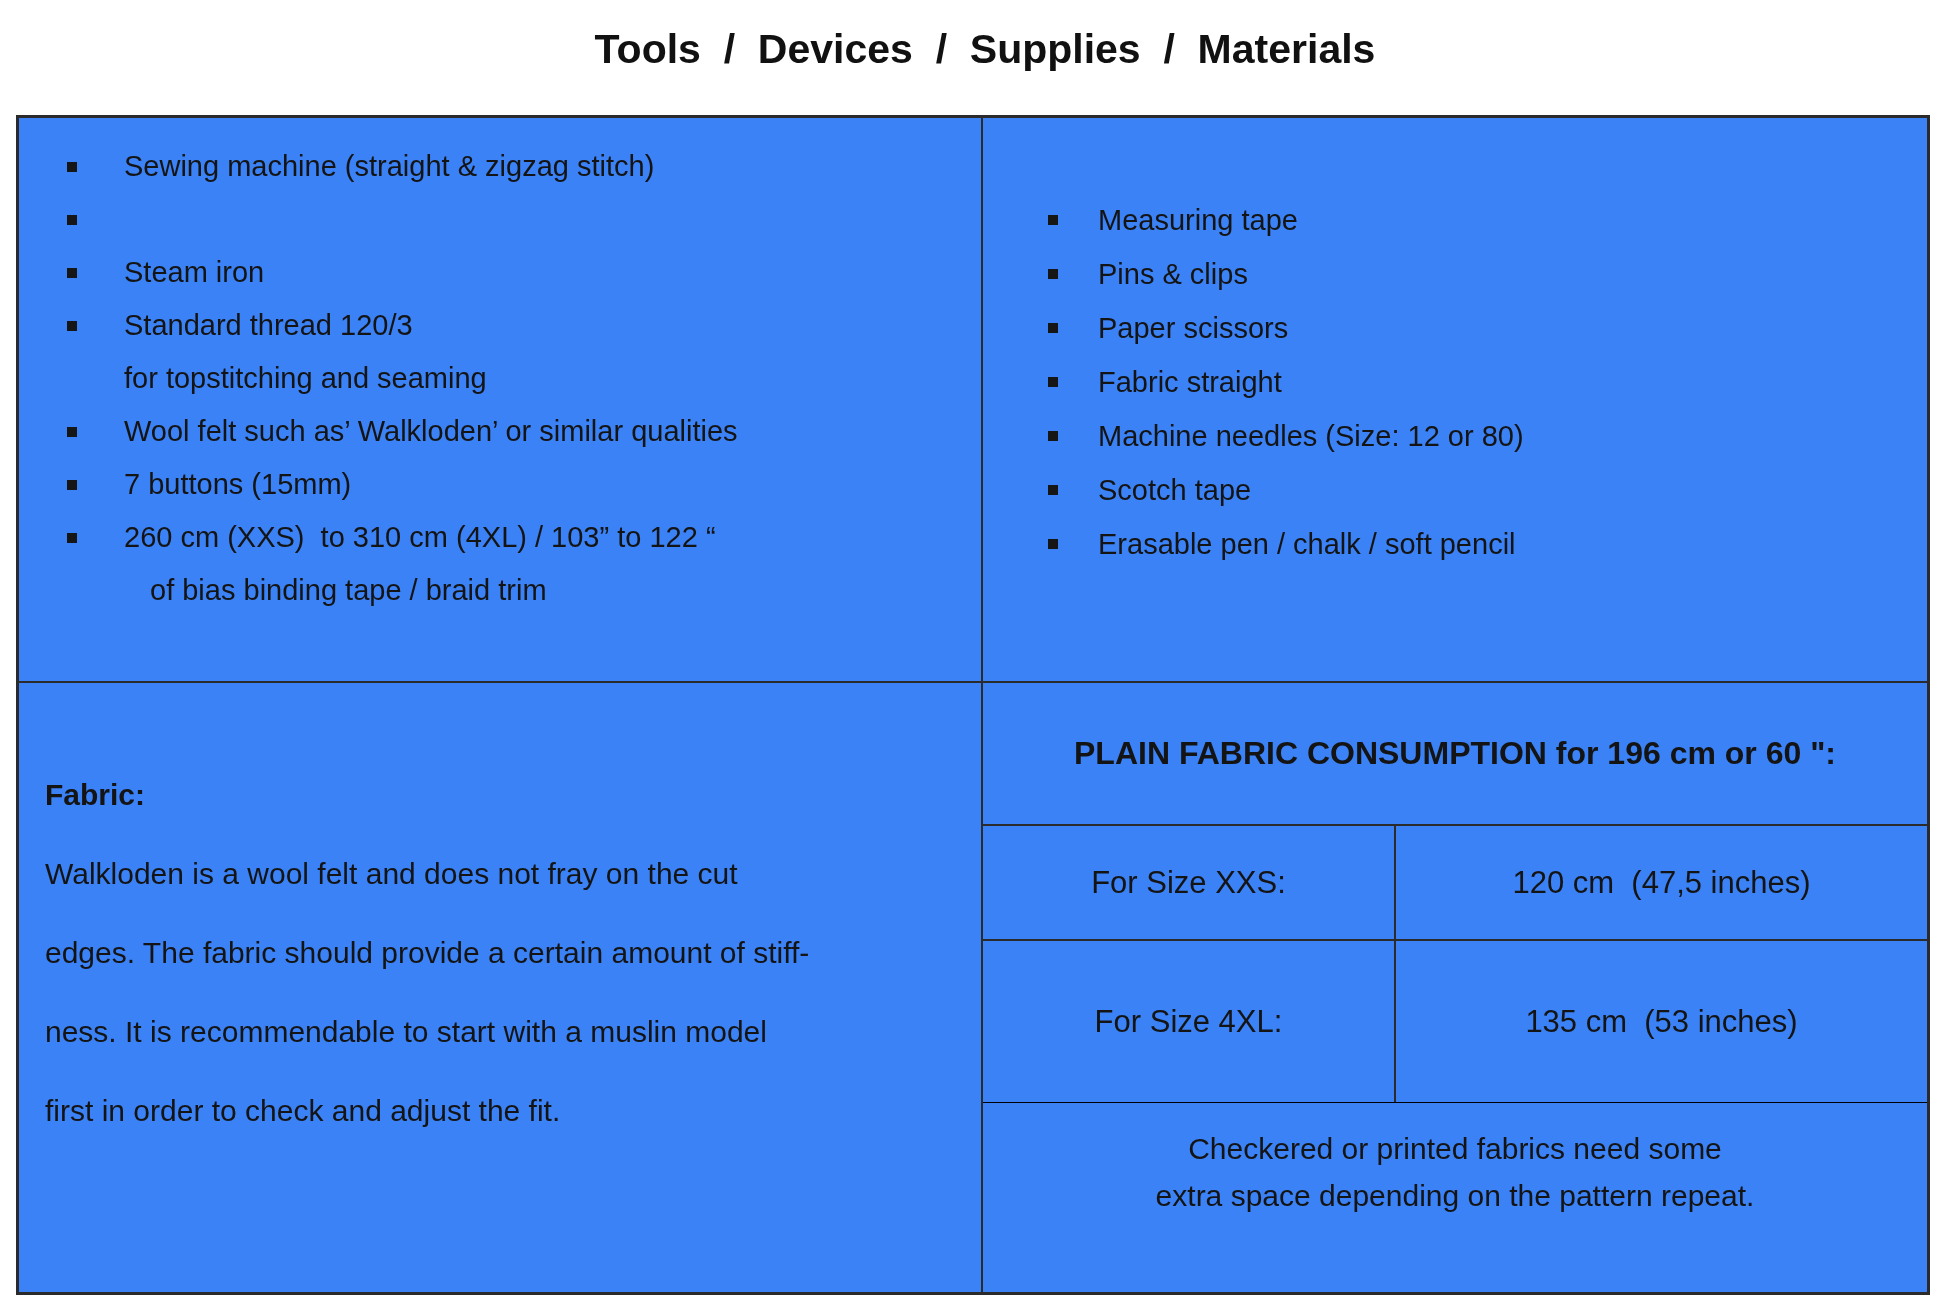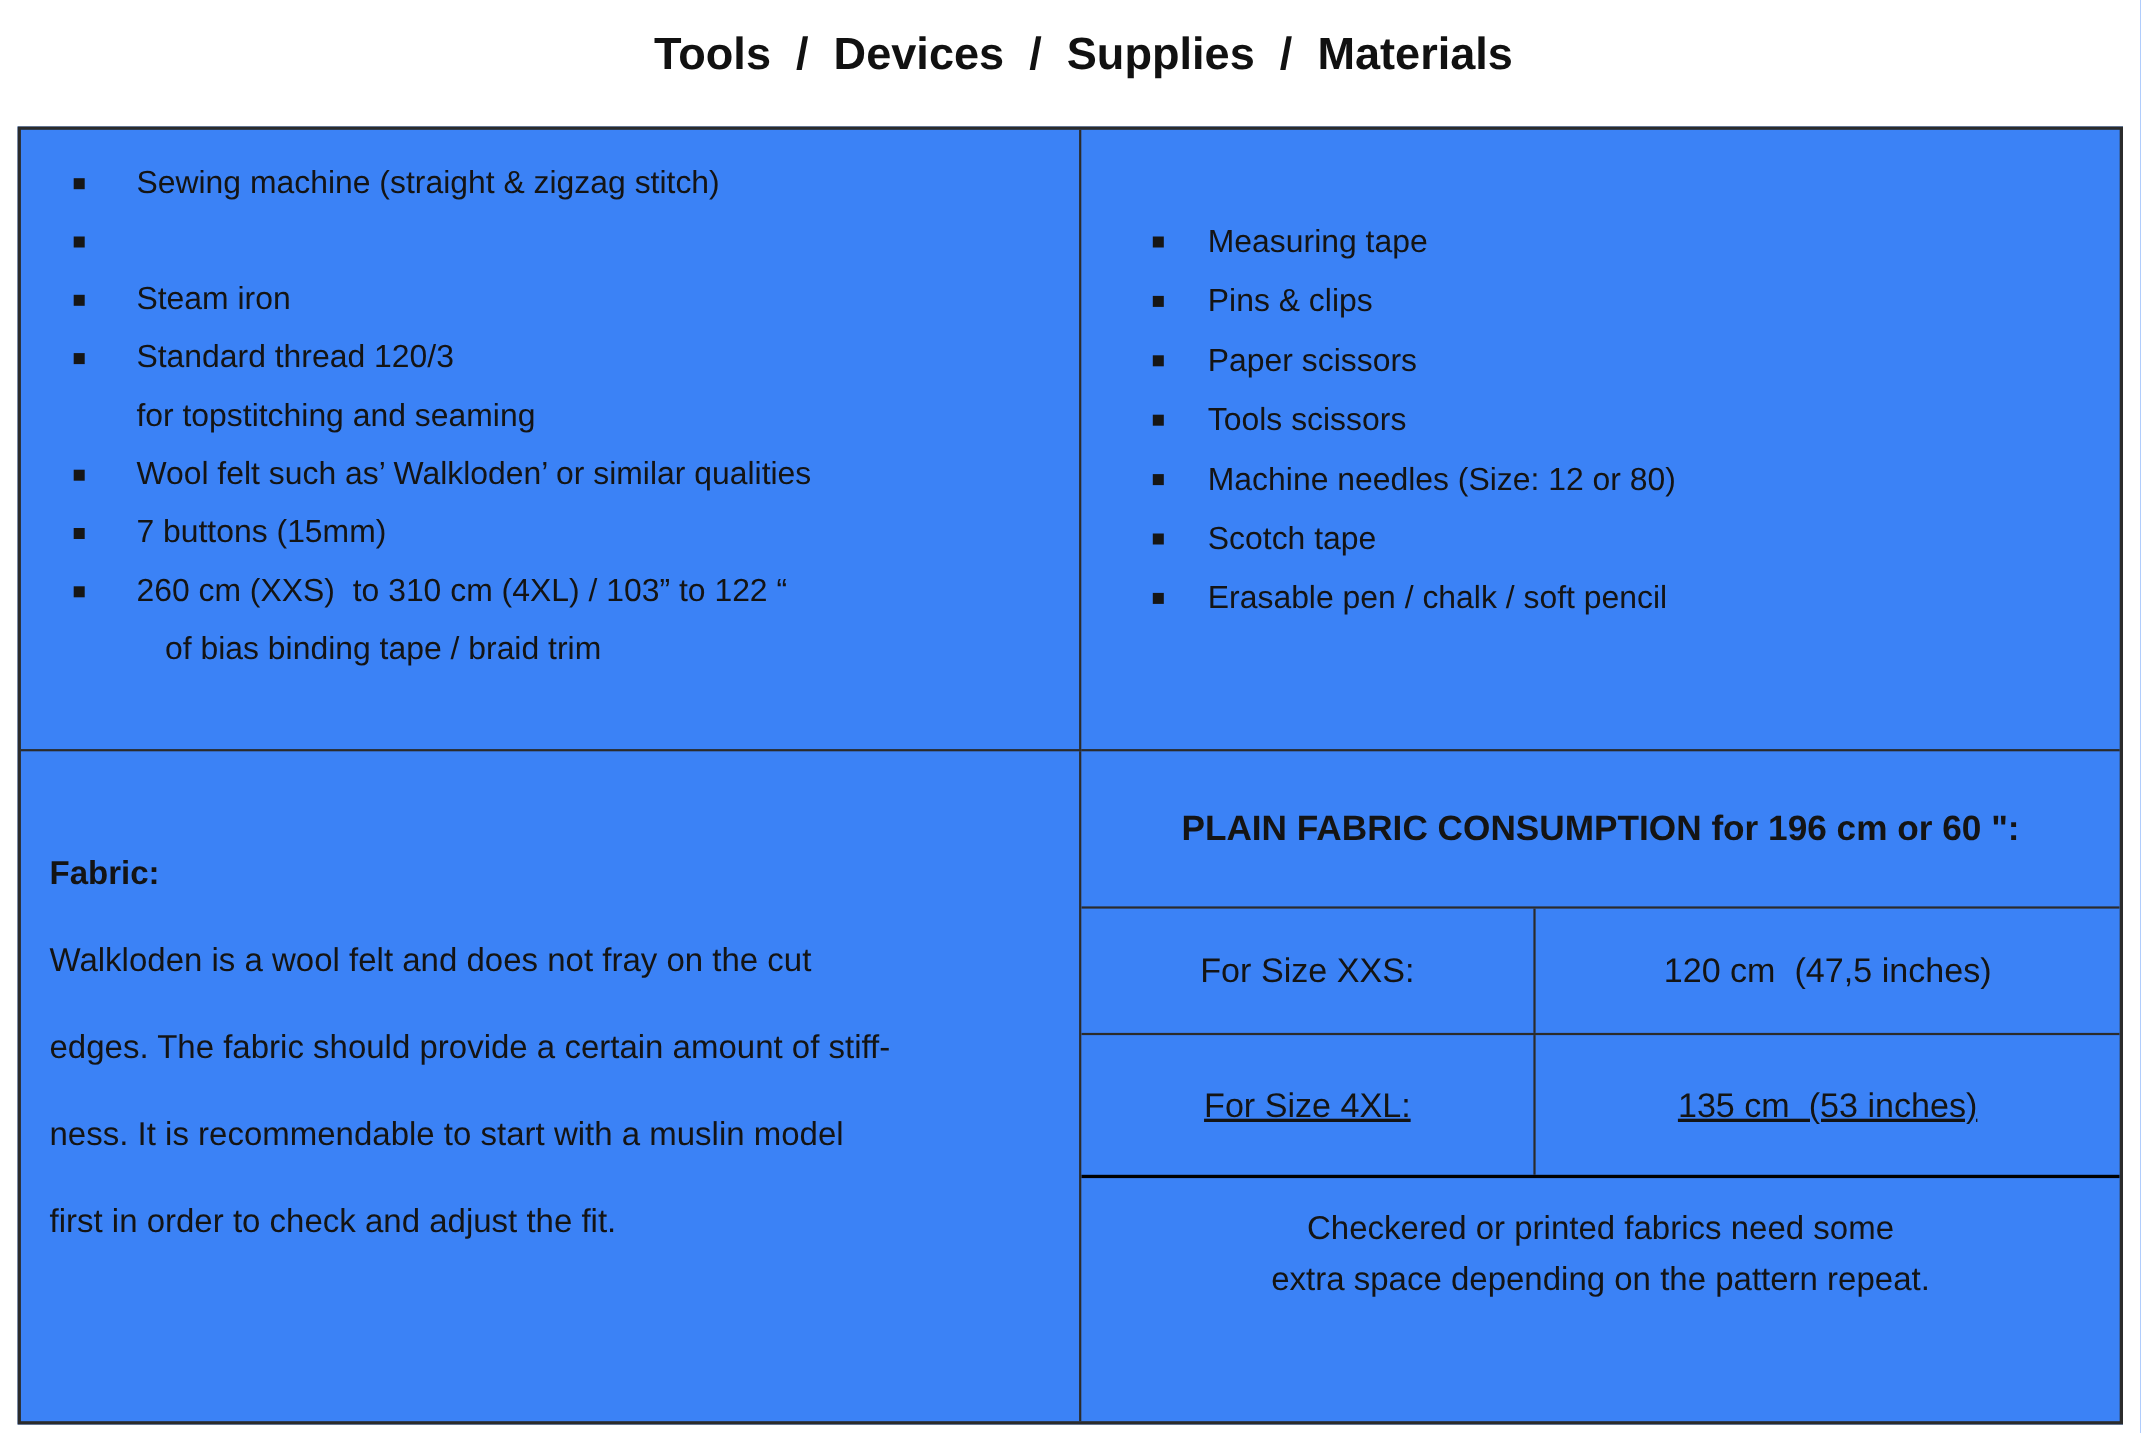--- a/index.html
+++ b/index.html
@@ -46,21 +46,21 @@
   .fabric-line    { height:79px; display:flex; align-items:center; font-size:30px; white-space:pre; }
 
   
   .c-header {
     height:143px; display:flex; align-items:center; justify-content:center;
     font-size:32px; font-weight:bold; white-space:pre;
     border-bottom:2px solid #2b2b2b; padding:0 12px; text-align:center;
   }
   .c-row { display:grid; grid-template-columns:413px 1fr; }
   .c-row.r1 { height:115px; border-bottom:2px solid #2b2b2b; }
-  .c-row.r2 { height:130px; border-bottom:3px solid #000000;text-decoration:underline; }
+  .c-row.r2 { height:162px; border-bottom:1px solid #000000; }
   .c-label, .c-value {
     display:flex; align-items:center; justify-content:center;
     font-size:31px; white-space:pre;
   }
   .c-label { border-right:2px solid #2b2b2b; }
   .c-note { padding-top:22px; text-align:center; font-size:30px; }
   .c-note div { line-height:47px; white-space:pre; }
 </style>
 </head>
 <body>
@@ -113,21 +113,21 @@
     <div class="li">
       <span class="sq"></span>
       <span>Pins &amp; clips</span>
     </div>
     <div class="li">
       <span class="sq"></span>
       <span>Paper scissors</span>
     </div>
     <div class="li">
       <span class="sq"></span>
-      <span>Tools scissors</span>
+      <span>Fabric straight</span>
     </div>
     <div class="li">
       <span class="sq"></span>
       <span>Machine needles (Size: 12 or 80)</span>
     </div>
     <div class="li">
       <span class="sq"></span>
       <span>Scotch tape</span>
     </div>
     <div class="li">

